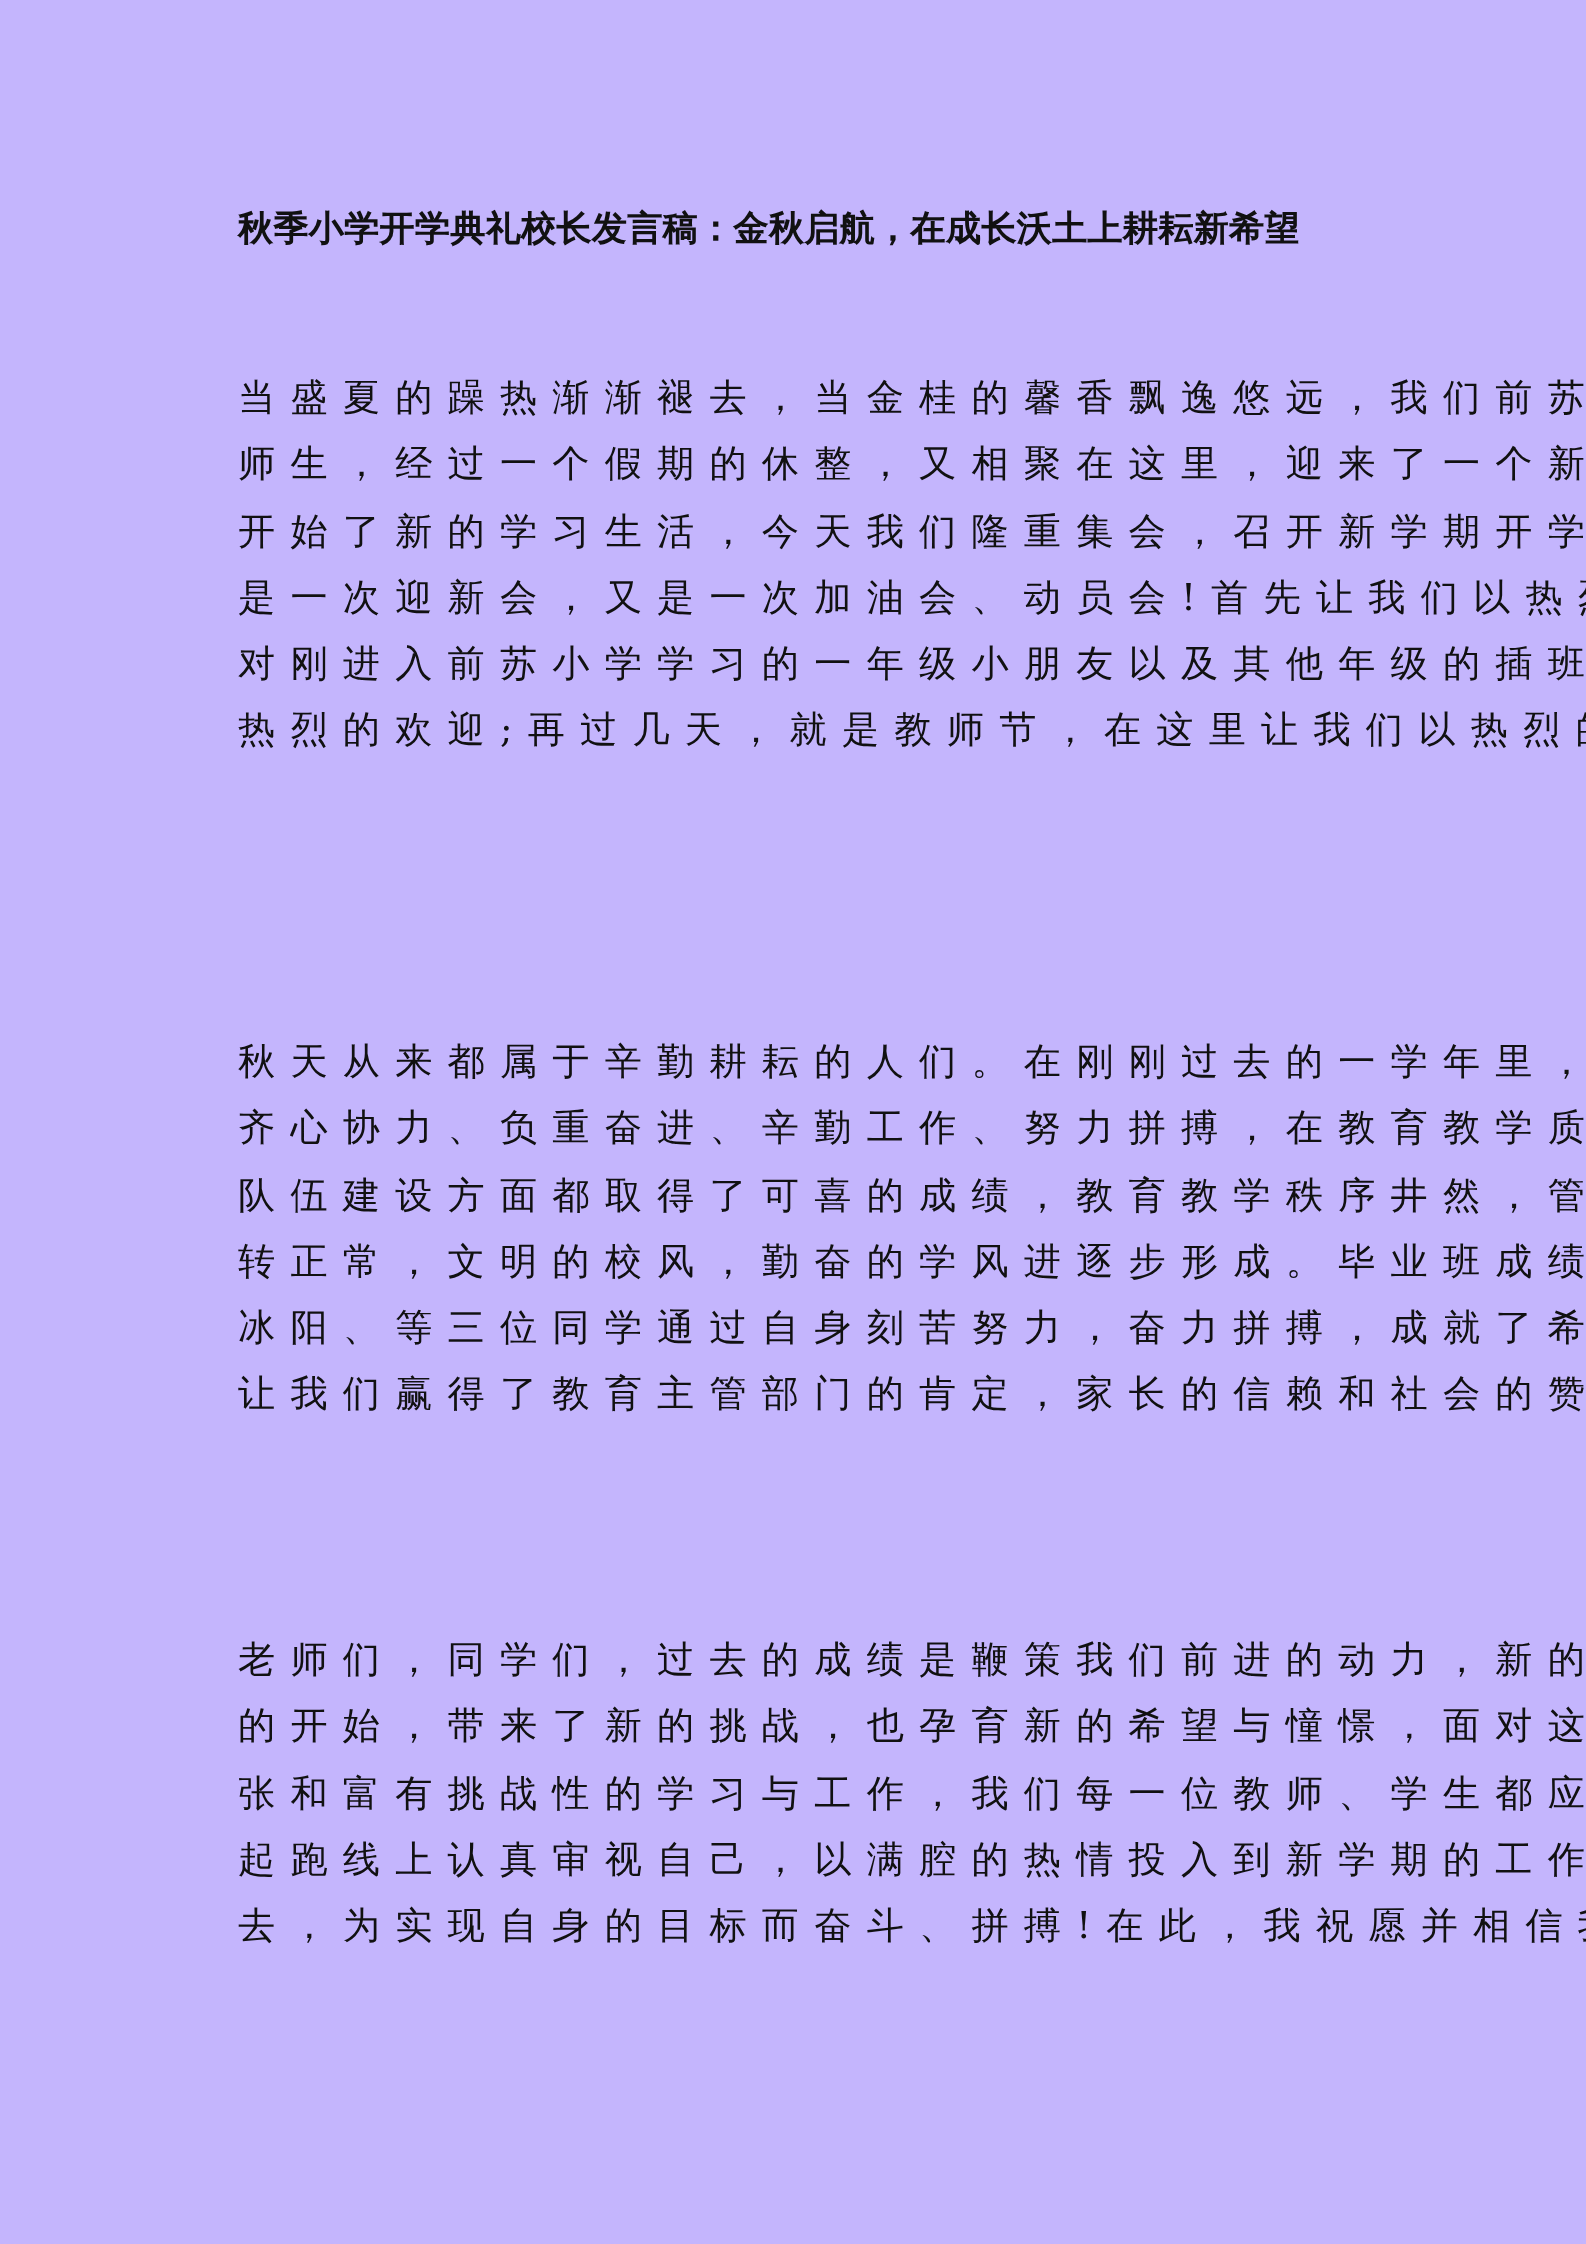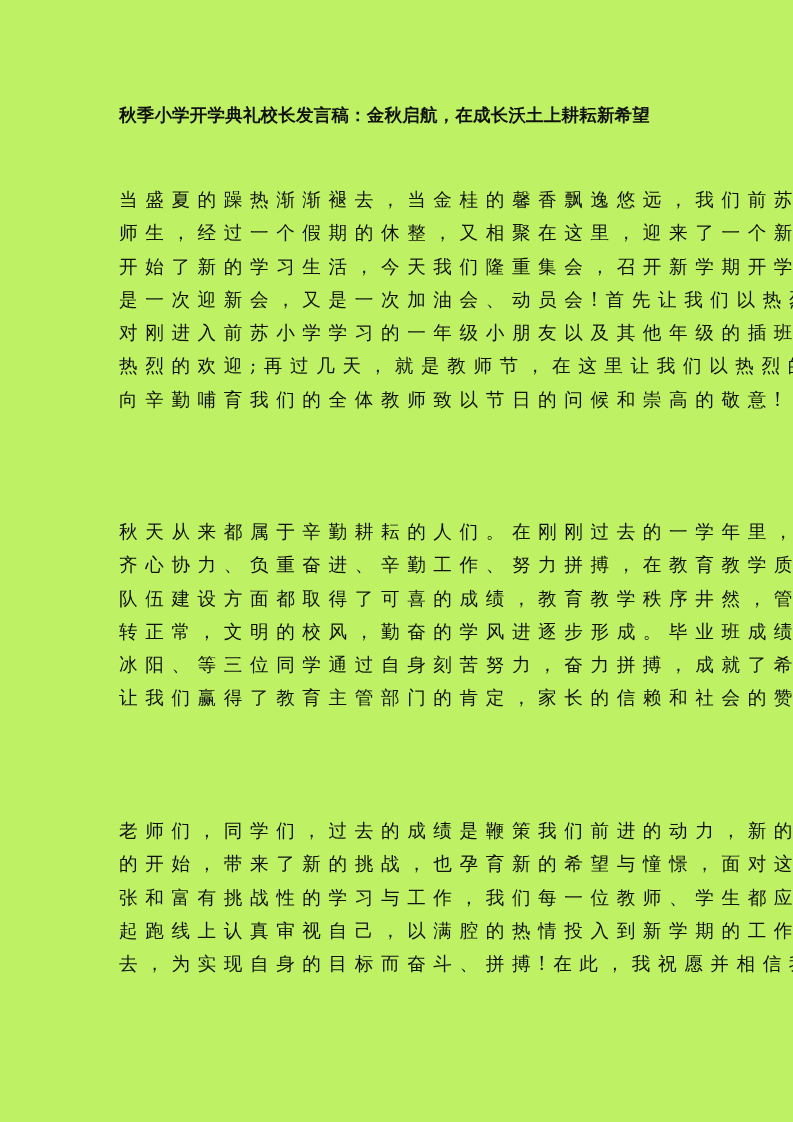--- a/index.html
+++ b/index.html
@@ -1,19 +1,19 @@
 <!DOCTYPE html>
 <html><head>
   <meta charset="utf-8">
   <style>
     html, body { margin: 0; padding: 0; background: #ffffff; }
     body { width: 793px; height: 1122px; overflow: hidden; position: relative; }
     .page {
       position: absolute; left: 0; top: 0; width: 793px; height: 1122px;
-      background: #bef264; color: #111111;
+      background: #c4b5fd; color: #111111;
       font-family: "DejaVu Serif", "Liberation Serif", serif;
     }
     .title {
       position: absolute; left: 119px; top: 103px; width: 570px;
       font-size: 17.5px; font-weight: bold; line-height: 24px;
       white-space: nowrap; letter-spacing: 0.2px;
       font-family: "DejaVu Sans", "Liberation Sans", sans-serif;
     }
     .para {
       position: absolute; left: 119px; width: 556px;
@@ -32,21 +32,20 @@
 <div class="page">
   <div class="title">秋季小学开学典礼校长发言稿：金秋启航，在成长沃土上耕耘新希望</div>
 
   <p class="para" id="p1">
     <span class="line">当盛夏的躁热渐渐褪去，当金桂的馨香飘逸悠远，我们前苏小学全体</span>
     <span class="line">师生，经过一个假期的休整，又相聚在这里，迎来了一个新的学年，</span>
     <span class="line">开始了新的学习生活，今天我们隆重集会，召开新学期开学典礼，这</span>
     <span class="line">是一次迎新会，又是一次加油会、动员会!首先让我们以热烈的掌声，</span>
     <span class="line">对刚进入前苏小学学习的一年级小朋友以及其他年级的插班生表示</span>
     <span class="line">热烈的欢迎;再过几天，就是教师节，在这里让我们以热烈的掌声，</span>
-    <span class="line">向辛勤哺育我们的全体教师致以节日的问候和崇高的敬意!</span>
   </p>
 
   <p class="para" id="p2">
     <span class="line">秋天从来都属于辛勤耕耘的人们。在刚刚过去的一学年里，全校师生</span>
     <span class="line">齐心协力、负重奋进、辛勤工作、努力拼搏，在教育教学质量和师生</span>
     <span class="line">队伍建设方面都取得了可喜的成绩，教育教学秩序井然，管理机构运</span>
     <span class="line">转正常，文明的校风，勤奋的学风进逐步形成。毕业班成绩喜人，夏</span>
     <span class="line">冰阳、等三位同学通过自身刻苦努力，奋力拼搏，成就了希望。这些</span>
     <span class="line">让我们赢得了教育主管部门的肯定，家长的信赖和社会的赞誉。</span>
   </p>

